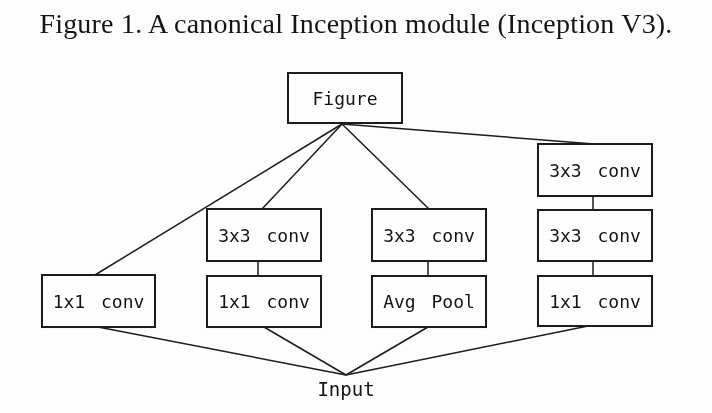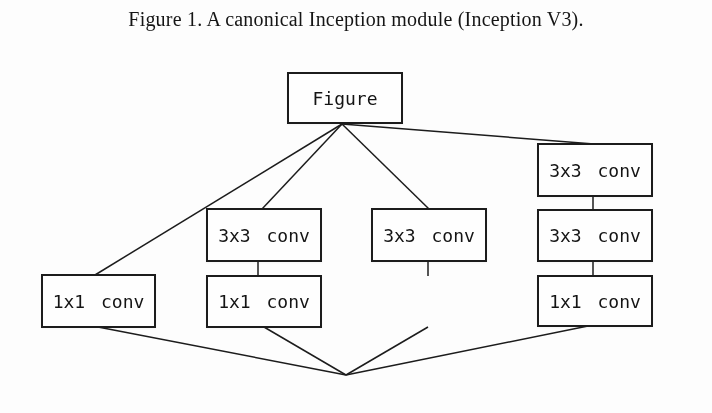--- a/index.html
+++ b/index.html
@@ -15,21 +15,21 @@
     overflow: hidden;
     font-family: "DejaVu Sans Mono", monospace;
   }
   .caption {
     position: absolute;
     top: 8px;
     left: 0;
     width: 712px;
     text-align: center;
     font-family: "Liberation Serif", serif;
-    font-size: 20px;
+    font-size: 28px;
     color: #151515;
     letter-spacing: 0.2px;
     white-space: nowrap;
   }
   svg.wires {
     position: absolute;
     top: 0;
     left: 0;
     width: 712px;
     height: 413px;
@@ -93,19 +93,21 @@
   </svg>
 
   <div class="node n-concat">Figure</div>
 
   <div class="node n-b1-1x1">1x1 conv</div>
 
   <div class="node n-b2-3x3">3x3 conv</div>
   <div class="node n-b2-1x1">1x1 conv</div>
 
   <div class="node n-b3-3x3">3x3 conv</div>
+  <div class="node n-b3-avg">Avg Pool</div>
 
   <div class="node n-b4-3x3a">3x3 conv</div>
   <div class="node n-b4-3x3b">3x3 conv</div>
   <div class="node n-b4-1x1">1x1 conv</div>
 
+  <div class="input-label">Input</div>
 
 </div>
 
 </body></html>

